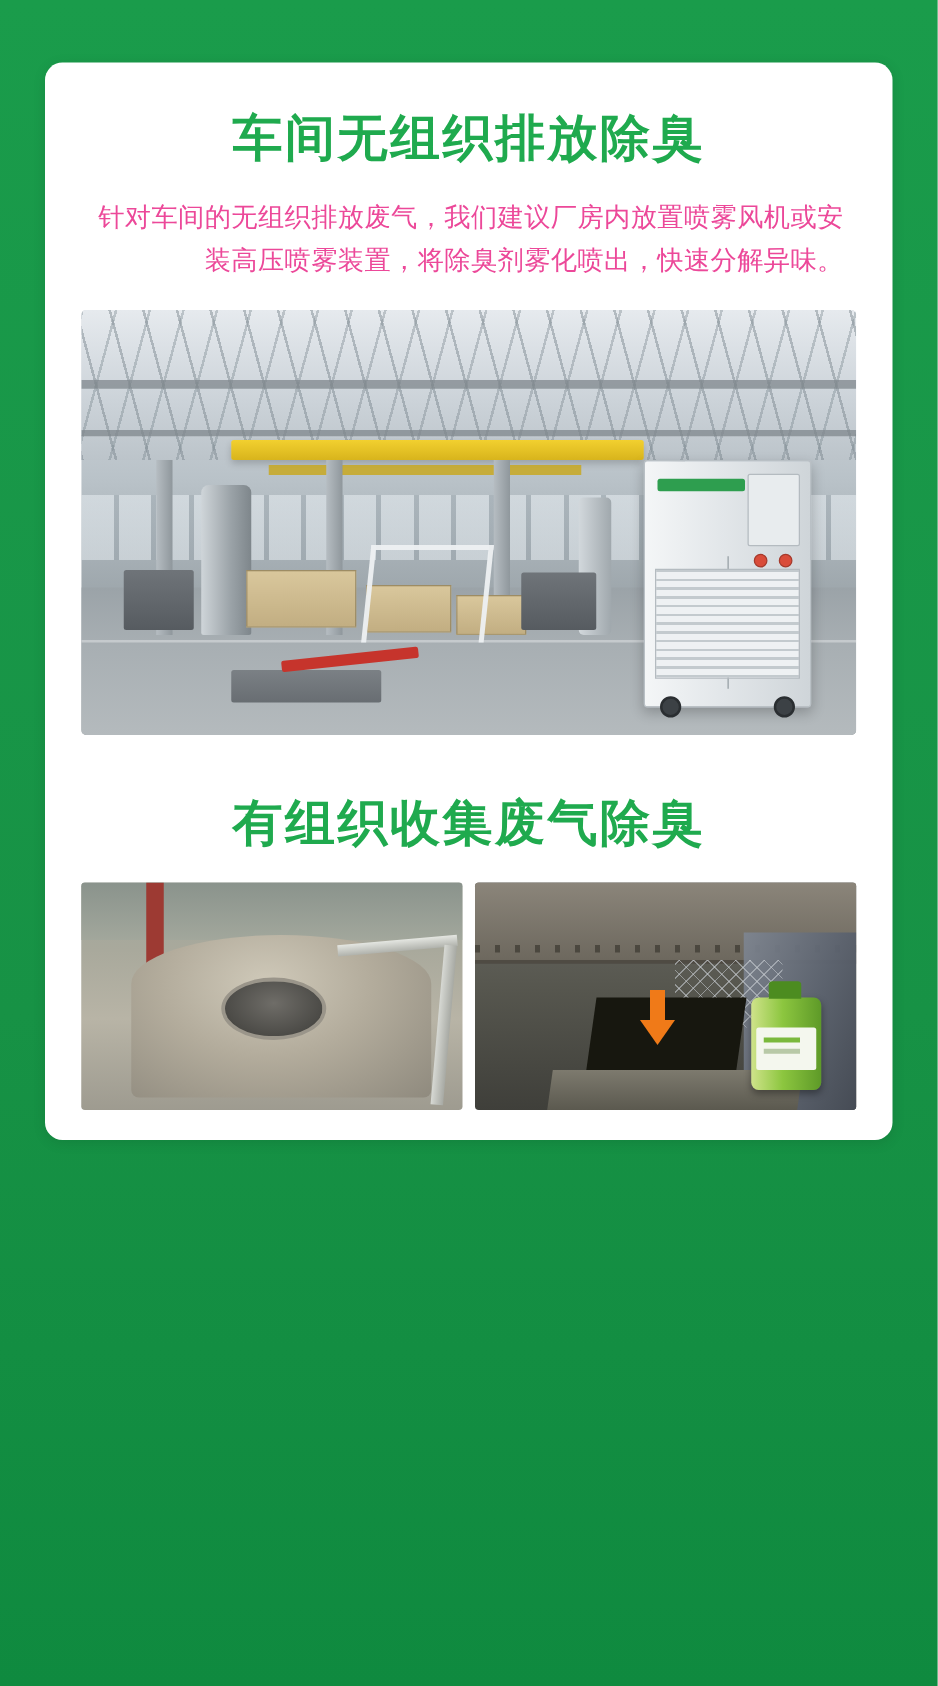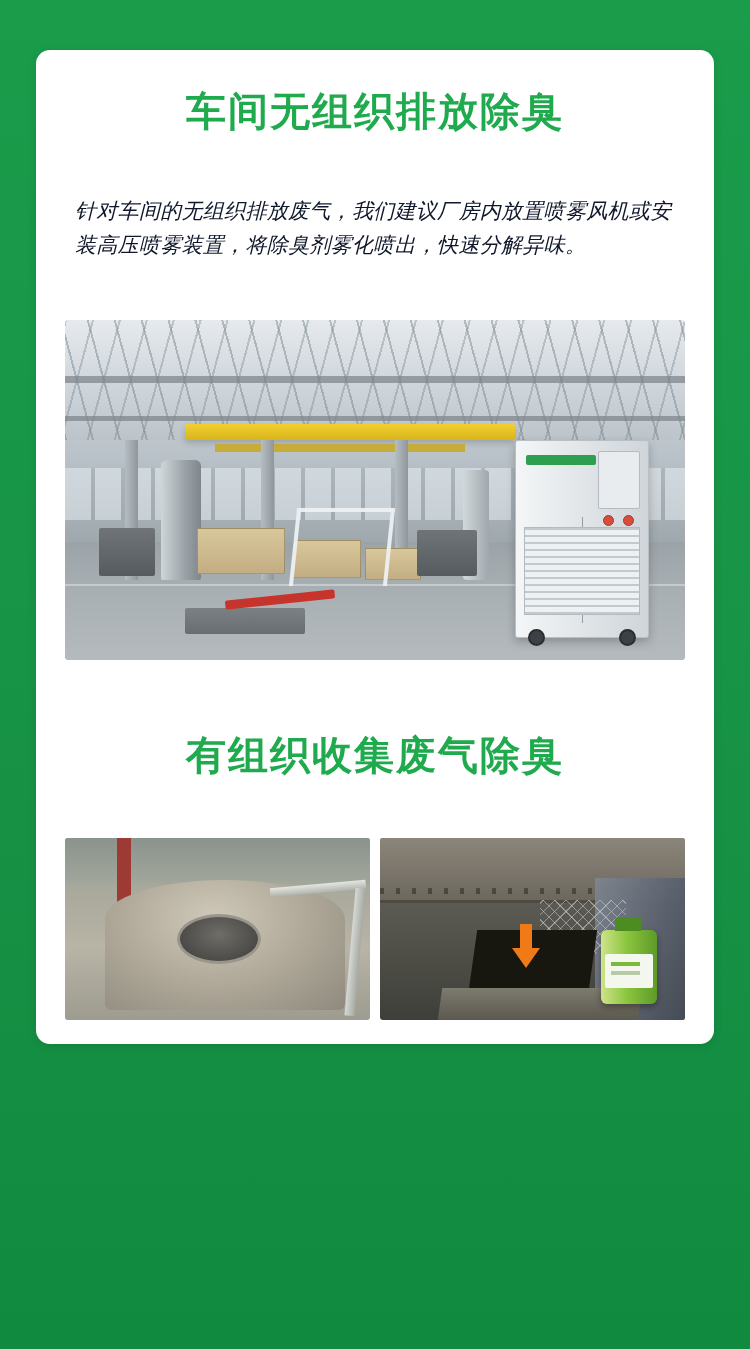--- a/index.html
+++ b/index.html
@@ -50,45 +50,43 @@
     width: 678px;
     margin-top: 28px;
     background: #ffffff;
     border-radius: 14px;
     box-shadow: 0 2px 10px rgba(0,0,0,0.10);
     box-sizing: border-box;
     padding: 22px 0 24px 0;
     display: flex;
     flex-direction: column;
     align-items: center;
-    gap: 36px;
   }
 
   .section-title {
     color: #1faa4e;
     font-size: 40px;
     font-weight: bold;
     letter-spacing: 2px;
     margin: 14px 0 0 0;
     line-height: 1.25;
     text-align: center;
   }
   .section-title.second {
-    margin-top: 34px;
+    margin-top: 46px;
   }
 
   .section-desc {
     width: 600px;
     margin: 22px auto 0 auto;
-    color: #0f172a;
+    color: #ec4899;
     font-size: 21px;
     line-height: 1.62;
-    text-align: left;
+    text-align: right;
     letter-spacing: 0.3px;
-    font-style: italic;
   }
 
   
   .photo-wrap {
     margin-top: 22px;
     width: 620px;
     border-radius: 4px;
     overflow: hidden;
     position: relative;
   }

